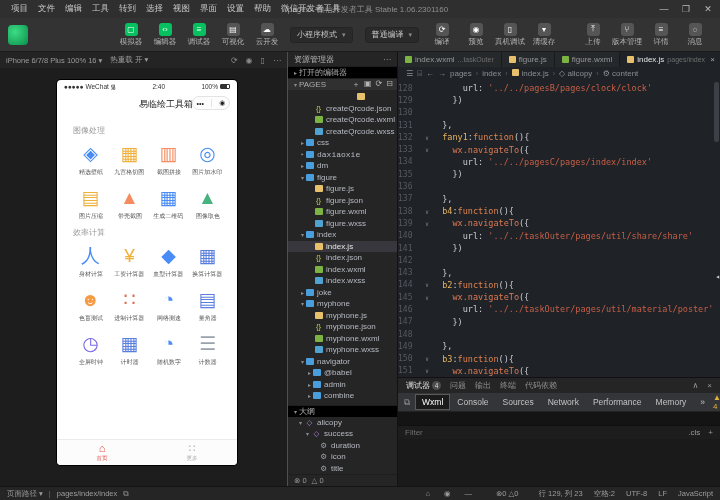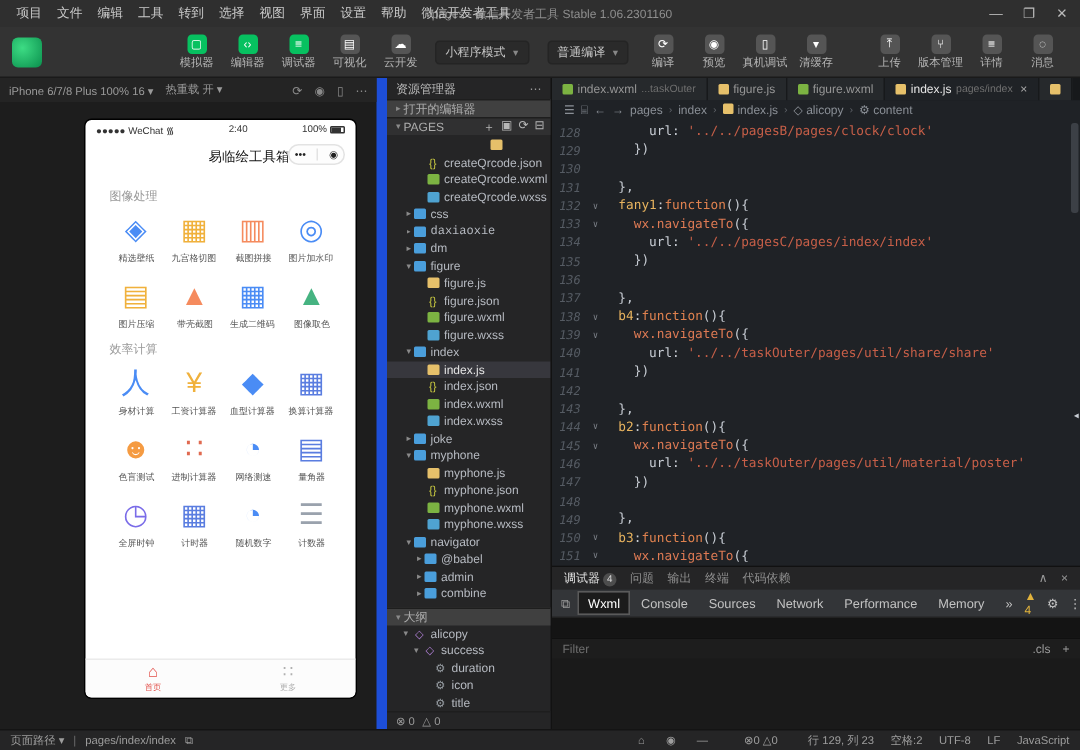--- a/index.html
+++ b/index.html
@@ -30,22 +30,22 @@
   .pill { height:16px; background:#2a2a2a; border:1px solid #242424; border-radius:3px;
     color:#c5c5c5; font-size:8px; display:flex; align-items:center; padding:0 6px; gap:5px;
     margin:0 6px; white-space:nowrap; }
   .pill .arr { color:#888; font-size:7px; }
   .tb-right { margin-left:auto; display:flex; }
 
   
   .main { flex:1 1 auto; display:flex; min-height:0; }
 
   
-  .simulator { width:258px; flex:0 0 auto; background:#1d1d1d; display:flex;
-    flex-direction:column; border-right:7px solid #1d4ed8; }
+  .simulator { width:288px; flex:0 0 auto; background:#1d1d1d; display:flex;
+    flex-direction:column; border-right:1px solid #1d4ed8; }
   .simbar { height:16px; display:flex; align-items:center; padding:0 6px; gap:8px;
     color:#9a9a9a; font-size:7.5px; background:#242424; }
   .simbar .grow { flex:1; }
   .simbar .s-ico { color:#8a8a8a; font-size:8px; }
   .phone { width:180px; margin:12px 0 0 57px; background:#fff; border-radius:4px;
     height:385px; display:flex; flex-direction:column; overflow:hidden;
     box-shadow:0 0 0 1px #000; }
   .p-status { height:13px; display:flex; align-items:center; padding:0 7px;
     font-size:6.5px; color:#333; }
   .p-status .mid { flex:1; text-align:center; }
@@ -68,21 +68,21 @@
   .p-tab { flex:1; display:flex; flex-direction:column; align-items:center; justify-content:center; }
   .p-tab .g { font-size:11px; line-height:1; }
   .p-tab .l { font-size:5.5px; margin-top:1px; }
 
   
   .explorer { width:110px; flex:0 0 auto; background:#252526; display:flex;
     flex-direction:column; border-right:1px solid #121212; font-size:8px; min-height:0; }
   .ex-head { height:14px; display:flex; align-items:center; padding:0 6px; color:#bbb; }
   .ex-head .dots { margin-left:auto; color:#999; }
   .ex-sec { height:12px; display:flex; align-items:center; padding:0 4px; color:#adadad;
-    background:#404040; border-top:1px solid #1e1e1e; }
+    background:#000000; border-top:1px solid #1e1e1e; }
   .ex-sec.pages { background:#303031; }
   .ex-sec .tools { margin-left:auto; display:flex; gap:4px; color:#b5b5b5; font-size:8px; }
   .tree { flex:1; overflow:hidden; padding-top:1px; }
   .trow { height:11.5px; display:flex; align-items:center; color:#b6bac1; white-space:nowrap; }
   .trow.sel { background:#37373d; color:#e4e4e4; }
   .chev { width:7px; color:#8a8a8a; font-size:6px; text-align:center; flex:0 0 auto; }
   .fico { width:8px; height:7px; border-radius:1px; margin-right:3px; flex:0 0 auto; }
   .gico { width:11px; margin-right:2px; text-align:center; flex:0 0 auto; font-size:7.5px; }
   .ex-foot { height:12px; display:flex; align-items:center; gap:5px; padding:0 6px;
     color:#9a9a9a; font-size:7.5px; background:#252526; border-top:1px solid #1e1e1e; }
@@ -96,21 +96,21 @@
   .etab .sub { color:#6f6f6f; font-size:7px; }
   .etab .x { color:#aaa; margin-left:2px; }
   .sq { width:7px; height:7px; border-radius:1px; display:inline-block; }
   .tab-acts { margin-left:auto; display:flex; align-items:center; gap:7px; padding:0 7px; color:#9a9a9a; }
   .crumbs { height:13px; display:flex; align-items:center; gap:4px; padding:0 8px;
     color:#8a8f96; font-size:8px; background:#1f2226; flex:0 0 auto; }
   .crumbs .sep { color:#5d6167; font-size:7px; }
   .code { flex:1; min-height:0; position:relative; font-family:"DejaVu Sans Mono",monospace;
     font-size:8.5px; background:#1f2226; overflow:hidden; padding-top:2px; }
   .cline { height:12.3px; display:flex; align-items:center; white-space:pre; }
-  .lnum { width:24px; text-align:center; color:#555b63; flex:0 0 auto; font-size:8px;font-style:italic; }
+  .lnum { width:24px; text-align:left; color:#555b63; flex:0 0 auto; font-size:8px; }
   .fold { width:10px; text-align:center; color:#7a7f86; font-size:6px; flex:0 0 auto; }
   .tok-p { color:#c8cdd4; } .tok-s { color:#c75f48; } .tok-f { color:#e8b45f; }
   .tok-k { color:#e0824f; } .tok-c { color:#dd7a54; }
   .vsb { position:absolute; right:1px; top:2px; width:5px; height:60px; background:#3c4046; border-radius:2px; }
   .emark { position:absolute; right:0; top:192px; color:#c8cdd4; font-size:8px; }
 
   
   .dbg { flex:0 0 auto; height:109px; display:flex; flex-direction:column; background:#1c1c1c;
     border-top:1px solid #111; }
   .dbg-head { height:15px; background:#252526; display:flex; align-items:center; gap:9px;

